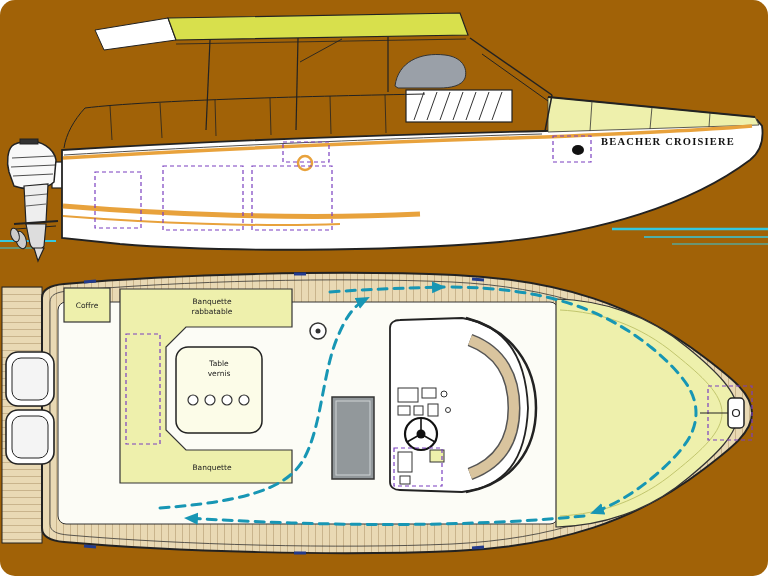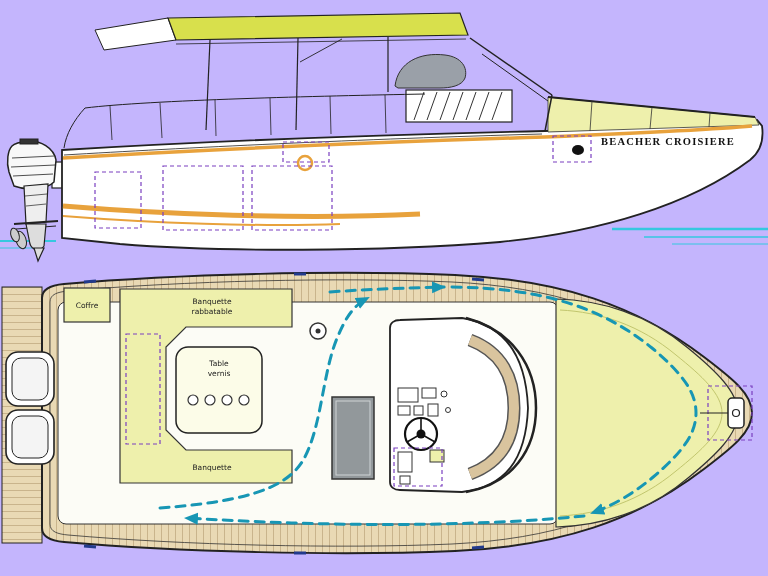--- a/index.html
+++ b/index.html
@@ -1,17 +1,17 @@
 <!DOCTYPE html>
 <html><head>
 <meta charset="utf-8">
 <style>
   html,body{margin:0;padding:0;background:#fff;}
-  .canvas{position:relative;width:768px;height:576px;background:#c4b5fd;overflow:hidden;
-          font-family:"DejaVu Sans",sans-serif;}
+  .canvas{position:relative;width:768px;height:576px;background:#a16207;overflow:hidden;
+          font-family:"DejaVu Sans",sans-serif;border-radius:15px;}
   svg{display:block;}
   text{user-select:none;}
   .boat-name{font-family:"Liberation Serif",serif;font-weight:bold;letter-spacing:1.2px;}
   .small-label{font-family:"DejaVu Sans",sans-serif;}
 </style>
 </head>
 <body>
 
 <div class="canvas">
 <svg width="768" height="576" viewBox="0 0 768 576" xmlns="http://www.w3.org/2000/svg">

